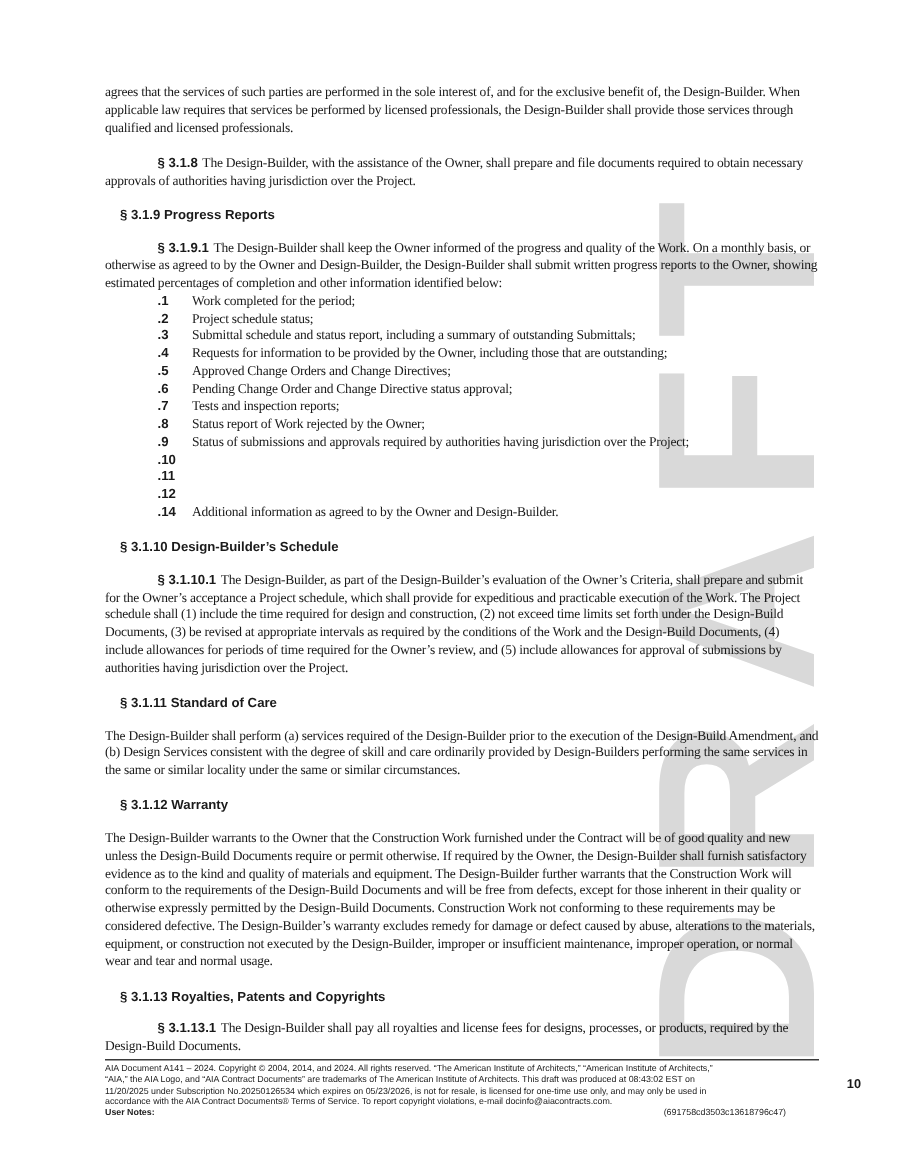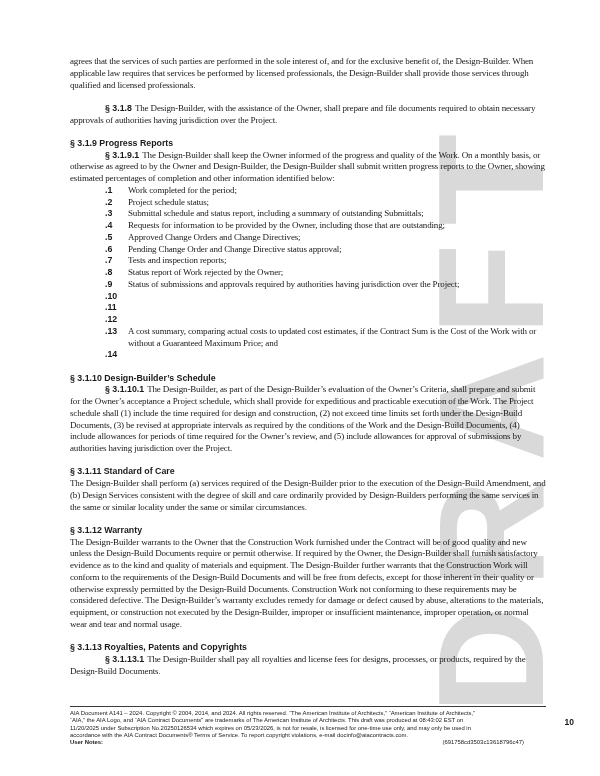--- a/index.html
+++ b/index.html
@@ -15,21 +15,21 @@
     white-space:nowrap; user-select:none;
   }
   .content {
     position:absolute; left:70px; top:56px; width:476px; z-index:1;
     font-family:"Liberation Serif", serif; font-size:9px; line-height:11.75px;
     letter-spacing:-0.15px; color:#1a1a1a;
   }
   .para { margin:0 0 11.5px 0; }
   .heading {
     font-family:"Liberation Sans", sans-serif; font-weight:700;
-    font-size:8.8px; letter-spacing:0; margin:0;
+    font-size:8.8px; letter-spacing:0; margin:10px;
   }
   .slabel {
     font-family:"Liberation Sans", sans-serif; font-weight:700;
     font-size:8.8px; letter-spacing:0; margin-right:3px;padding-left:35px;
   }
   .list { margin:0 0 11.5px 0; }
   .li { display:flex; }
   .li .num {
     flex:0 0 23px; margin-left:35px;
     font-family:"Liberation Sans", sans-serif; font-weight:700;
@@ -112,25 +112,22 @@
       <div class="li">
           <span class="num">.10</span>
         </div>
       <div class="li">
           <span class="num">.11</span>
         </div>
       <div class="li">
           <span class="num">.12</span>
         </div>
       <div class="li">
-          <span class="num">.13</span>
-          <span class="txt">A cost summary, comparing actual costs to updated cost estimates, if the Contract Sum is the Cost of the Work with or without a Guaranteed Maximum Price; and</span>
-        </div>
-      <div class="li">
           <span class="num">.14</span>
+          <span class="txt">Additional information as agreed to by the Owner and Design-Builder.</span>
         </div>
     </div>
 
     <h3 class="heading">§ 3.1.10 Design-Builder’s Schedule</h3>
     <p class="para">
       <span class="slabel">§ 3.1.10.1</span><span>The Design-Builder, as part of the Design-Builder’s evaluation of the Owner’s Criteria, shall prepare and submit for the Owner’s acceptance a Project schedule, which shall provide for expeditious and practicable execution of the Work. The Project schedule shall (1) include the time required for design and construction, (2) not exceed time limits set forth under the Design-Build Documents, (3) be revised at appropriate intervals as required by the conditions of the Work and the Design-Build Documents, (4) include allowances for periods of time required for the Owner’s review, and (5) include allowances for approval of submissions by authorities having jurisdiction over the Project.</span>
     </p>
 
 
     <h3 class="heading">§ 3.1.11 Standard of Care</h3>

